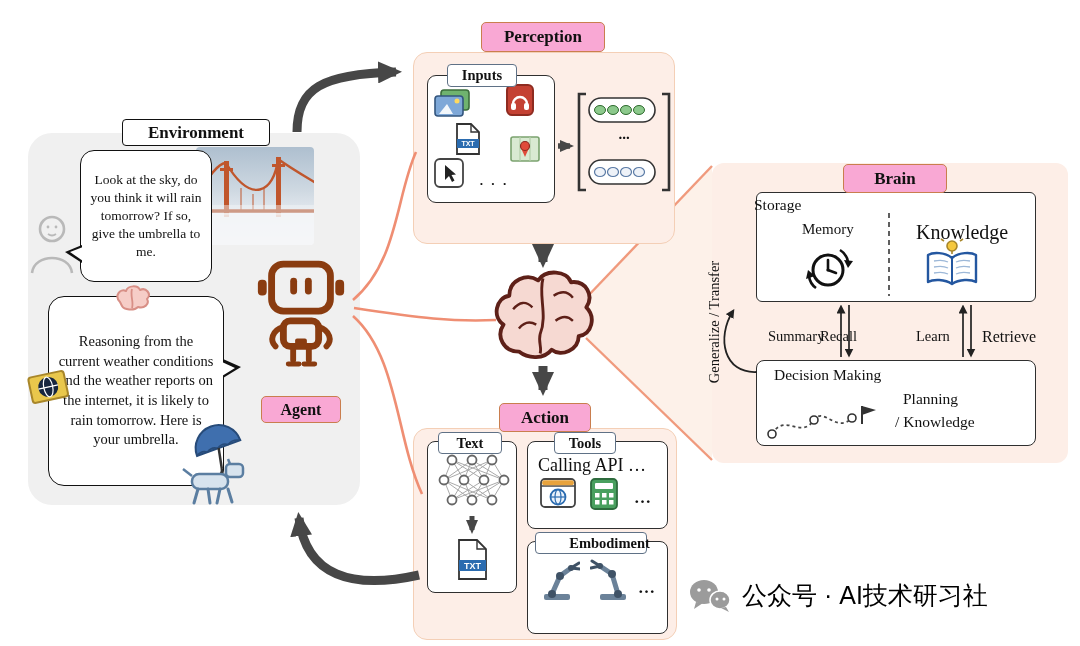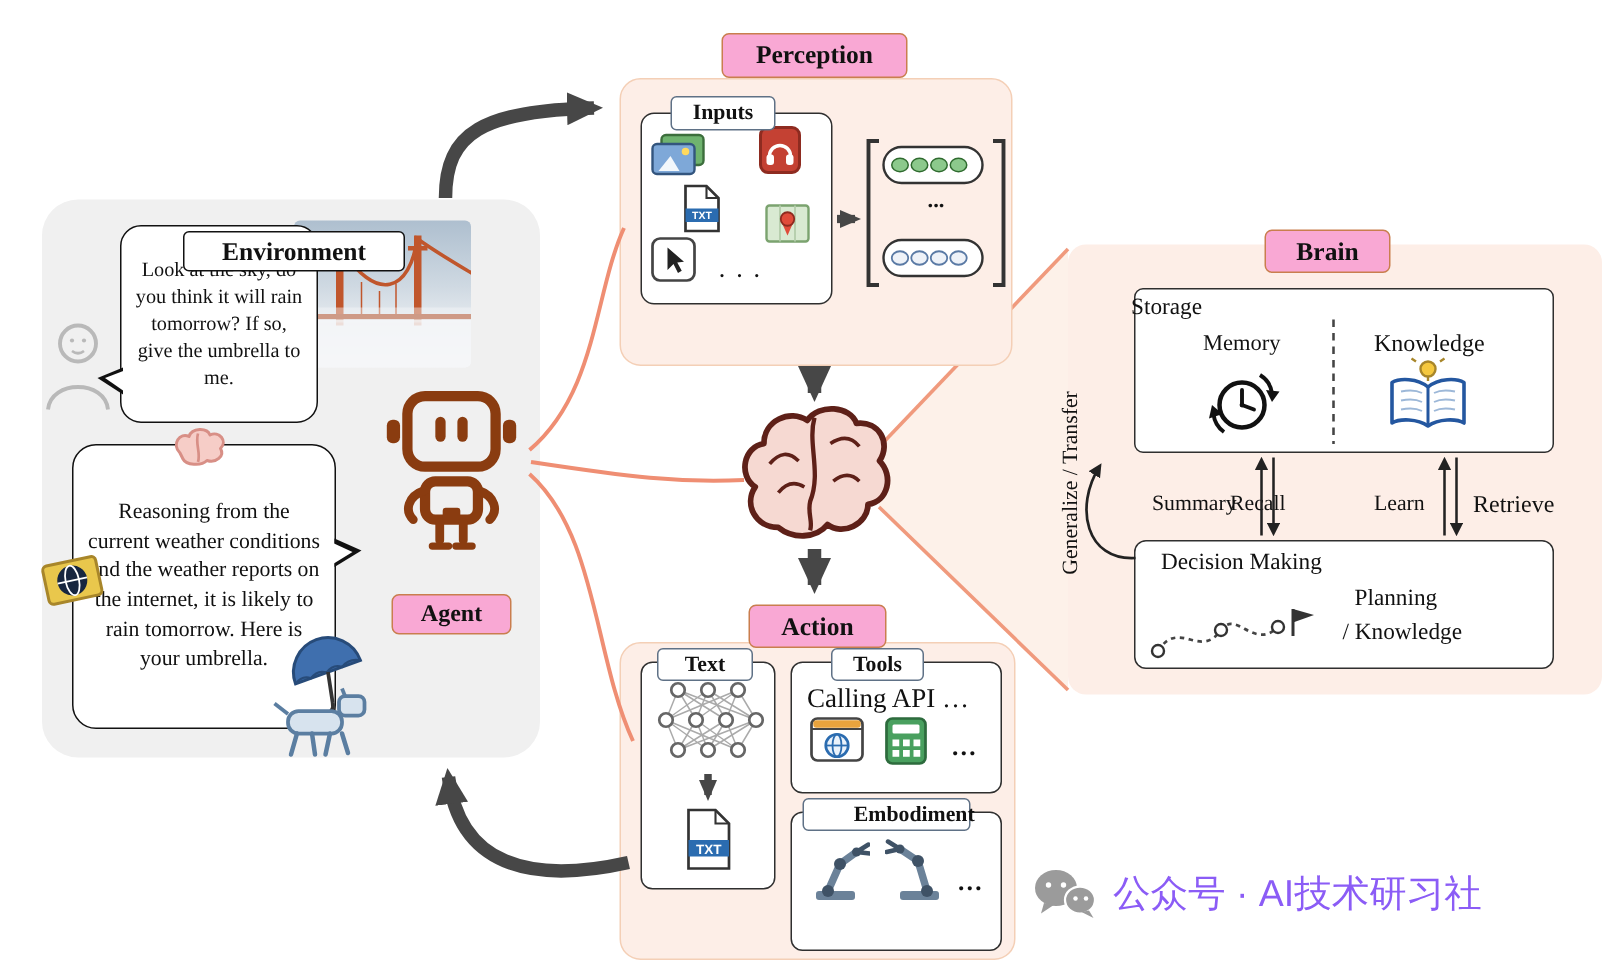--- a/index.html
+++ b/index.html
@@ -4,21 +4,21 @@
 <style>
   html,body{margin:0;padding:0;background:#fff;}
   #canvas{position:relative;width:1080px;height:646px;background:#ffffff;overflow:hidden;
           font-family:"Liberation Serif",serif;color:#111;}
   svg{display:block;}
   .abs{position:absolute;}
   .panel{position:absolute;z-index:1;}
   .badge{position:absolute;display:flex;align-items:center;justify-content:center;
          font-family:"Liberation Serif",serif;font-weight:700;z-index:5;box-sizing:border-box;}
   .badge.peach{background:#f9a8d4;border:1.8px solid #c97e4e;border-radius:5px;font-size:17px;}
-  .badge.white{background:#fff;border:1.8px solid #111;border-radius:4px;font-size:17px;margin-top:35px;}
+  .badge.white{background:#fff;border:1.8px solid #111;border-radius:4px;font-size:17px;}
   .badge.smallw{background:#fff;border:1.5px solid #5f7186;border-radius:4px;font-size:14.5px;}
   .label{position:absolute;font-family:"Liberation Serif",serif;color:#111;z-index:4;white-space:nowrap;}
   .whitebox{position:absolute;background:#fff;border:1.8px solid #2f2f2f;border-radius:8px;z-index:2;box-sizing:border-box;}
 
   #env-panel{left:28px;top:133px;width:332px;height:372px;background:#f0f0f0;border-radius:24px;}
   #env-badge{left:122px;top:119px;width:148px;height:27px;}
   #bridge-img{left:196px;top:147px;width:118px;height:98px;border-radius:4px;overflow:hidden;z-index:2;
               background:linear-gradient(180deg,#aebfcf 0%,#cfd9e2 45%,#e9edf1 72%,#f7f8f9 100%);}
   .bubble{position:absolute;background:#fff;border:1.8px solid #111;text-align:center;z-index:3;
           display:flex;align-items:center;justify-content:center;box-sizing:border-box;}
@@ -49,25 +49,25 @@
   #icon-txt{position:absolute;left:26px;top:46px;}
   #icon-map{position:absolute;left:82px;top:58px;}
   #icon-touch{position:absolute;left:6px;top:82px;}
   #inputs-ellipsis{position:absolute;left:40px;top:100px;width:52px;text-align:center;font-weight:700;font-size:13px;letter-spacing:2px;}
   #token-group{left:576px;top:90px;width:96px;height:104px;z-index:3;}
   #tokens-ellipsis{position:absolute;left:0;right:0;top:36px;text-align:center;font-weight:700;font-size:15px;}
 
   #central-brain{left:490px;top:266px;width:106px;height:98px;z-index:3;}
 
   #brain-panel{left:712px;top:163px;width:356px;height:300px;background:#fdeee7;border-radius:12px;}
-  #brain-badge{left:843px;top:153px;width:84px;height:29px;}
+  #brain-badge{left:843px;top:164px;width:104px;height:29px;}
   #storage-box{left:756px;top:192px;width:280px;height:110px;border-radius:6px;}
   #storage-label{left:754px;top:196px;font-size:15.5px;font-family:Liberation Serif, serif;}
   #memory-label{left:802px;top:221px;font-size:15px;}
-  #knowledge-label{left:916px;top:221px;font-size:16px;}
+  #knowledge-label{left:916px;top:221px;font-size:20px;}
   #clock-icon{left:806px;top:242px;z-index:3;}
   #book-icon{left:923px;top:238px;z-index:3;}
   #summary-label{left:768px;top:328px;font-size:14.5px;}
   #recall-label{left:820px;top:328px;font-size:14.5px;}
   #learn-label{left:916px;top:328px;font-size:14.5px;}
   #retrieve-label{left:982px;top:328px;font-size:16px;}
   #decision-box{left:756px;top:360px;width:280px;height:86px;border-radius:8px;}
   #decision-label{left:774px;top:366px;font-size:15.5px;}
   #planning-line1{left:903px;top:390px;font-size:15.5px;}
   #planning-line2{left:895px;top:413px;font-size:15.5px;}
@@ -87,21 +87,21 @@
   #browser-icon{left:540px;top:478px;z-index:3;}
   #calc-icon{left:590px;top:478px;z-index:3;}
   #tools-ellipsis{left:634px;top:488px;font-size:17px;font-weight:700;}
   #embodiment-box{left:527px;top:541px;width:141px;height:93px;}
   #embodiment-badge{left:535px;top:532px;width:112px;height:22px;padding-left:37px;}
   #arm-icon-1{left:538px;top:556px;z-index:3;}
   #arm-icon-2{left:590px;top:552px;z-index:3;}
   #embodiment-ellipsis{left:638px;top:578px;font-size:17px;font-weight:700;}
 
   #watermark{position:absolute;left:688px;top:578px;display:flex;align-items:center;gap:10px;z-index:7;
-      font-family:"Liberation Sans",sans-serif;font-size:25px;color:#8b5cf6;}
+      font-family:"Liberation Sans",sans-serif;font-size:25px;color:#000000;}
 
   #connector-svg{position:absolute;left:0;top:0;z-index:0;pointer-events:none;}
   #arrow-svg{position:absolute;left:0;top:0;z-index:6;pointer-events:none;}
 </style>
 </head>
 <body>
 
 <div id="canvas">
 
   <svg id="connector-svg" width="1080" height="646">

